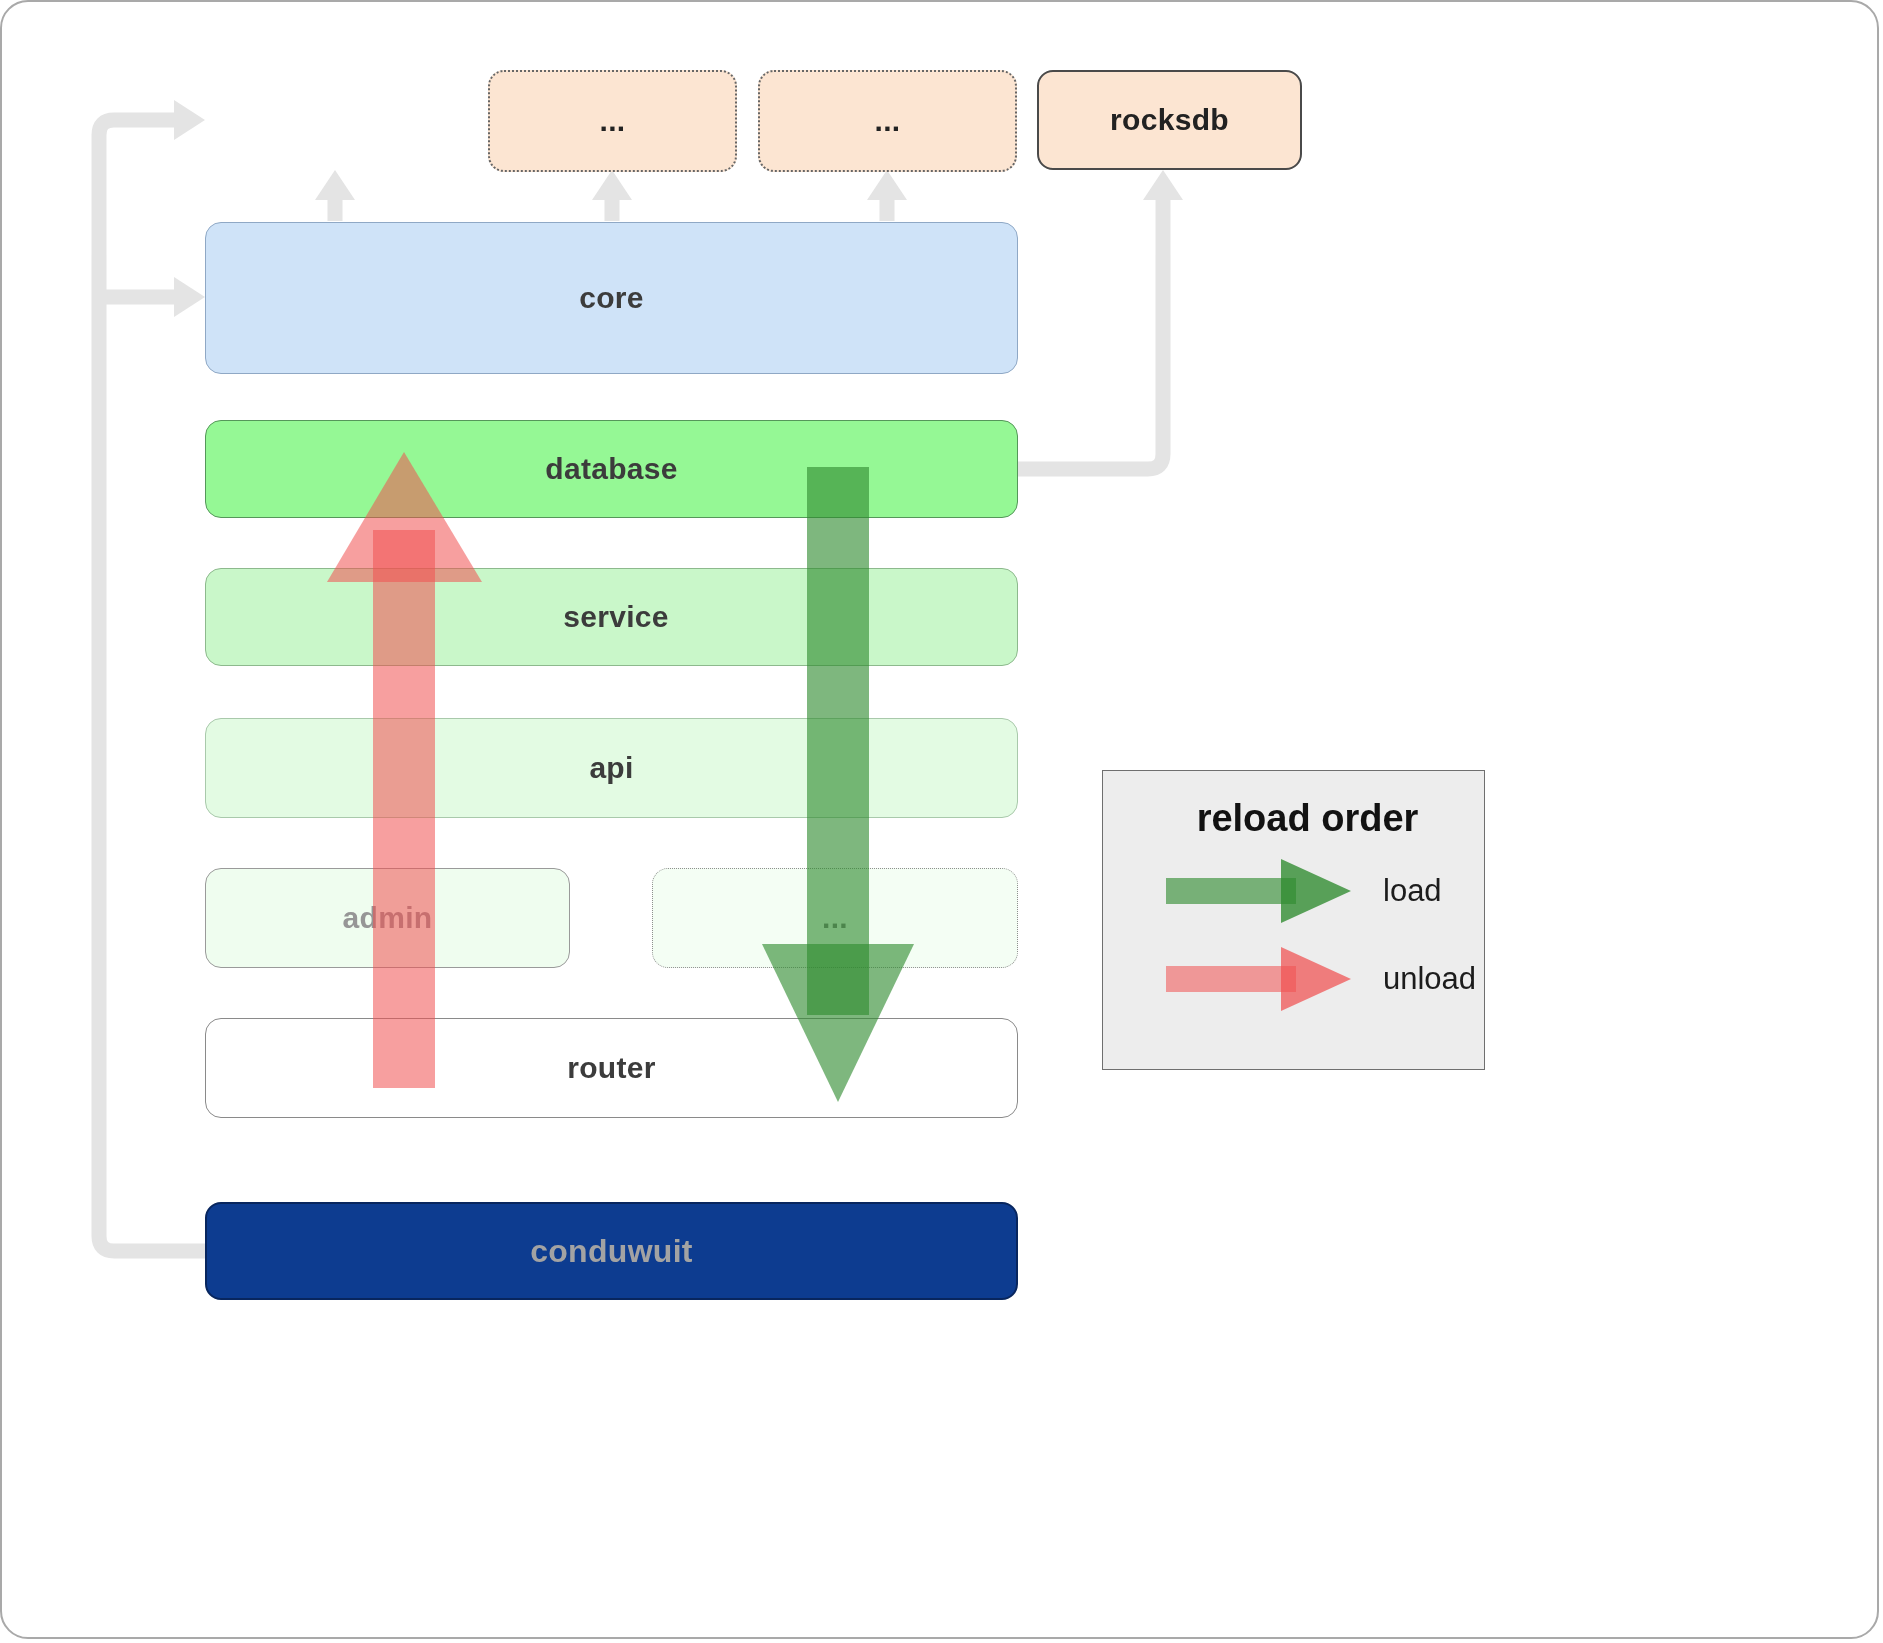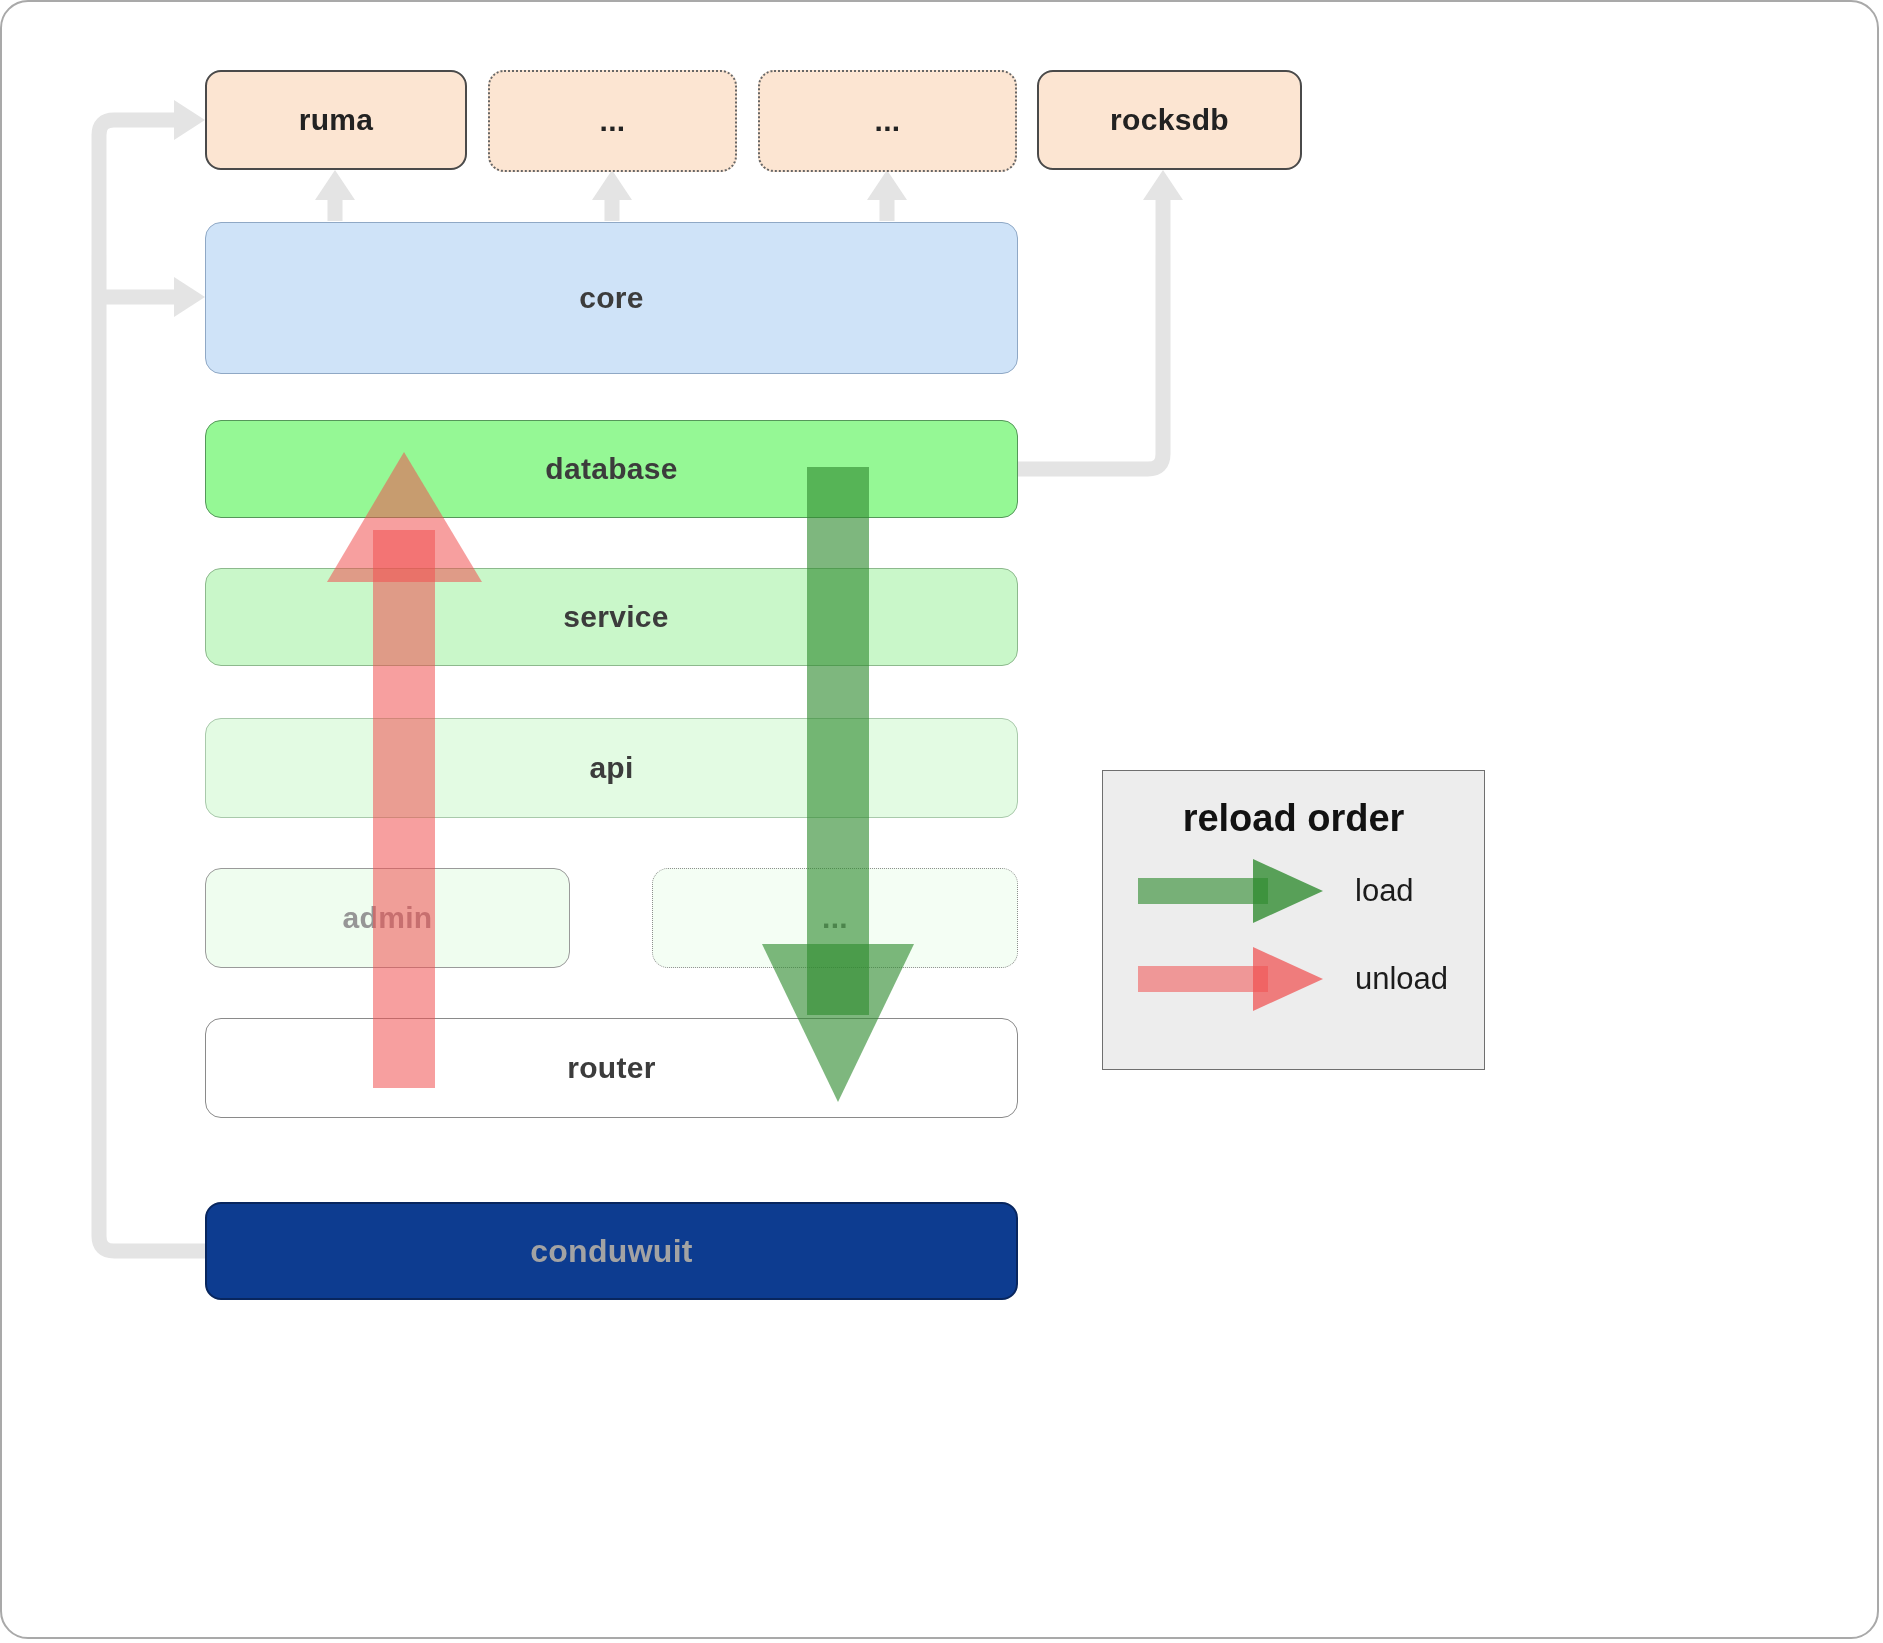--- a/index.html
+++ b/index.html
@@ -19,21 +19,21 @@
   .core{background:#cfe3f8;border:1.5px solid #8fa8c5;}
   .database{background:#95f895;border:1.5px solid #55975a;}
   .service{background:#c9f7c9;border:1.5px solid #8db98d;}
   .api{background:#e3fbe3;border:1.5px solid #a9c9ab;}
   .admin{background:#effdef;border:1.5px solid #9a9a9a;color:#969696;}
   .admindots{background:#f4fef4;border:1.5px dotted #8f8f8f;color:#7c7c7c;}
   .router{background:#ffffff;border:1.5px solid #8a8a8a;}
   .conduwuit{background:#0d3c90;border:2.5px solid #08265e;color:#a3a3a3;font-weight:700;font-size:32px;}
   .legend{
     position:absolute;left:1100px;top:768px;width:383px;height:300px;
-    background:#ededed;border:1.5px solid #6f6f6f;box-sizing:border-box;
+    background:#ededed;border:1.5px solid #6f6f6f;box-sizing:border-box;padding-left:28px;
   }
   .legend-title{
     text-align:center;margin-top:26px;font-size:38px;font-weight:600;color:#121212;
   }
   .legend-row{display:flex;align-items:center;margin:14px 0 0 30px;height:74px;}
   .legend-row .lab{font-size:31px;color:#1c1c1c;margin-left:22px;font-weight:500;}
 </style>
 </head>
 <body>
 
@@ -55,23 +55,20 @@
     <g fill="#e4e4e4">
       <polygon points="203,118 172,98 172,138"></polygon>
       <polygon points="203,295 172,275 172,315"></polygon>
       <polygon points="1161,168 1141,198 1181,198"></polygon>
       <polygon points="333,168 313,198 353,198"></polygon>
       <polygon points="610,168 590,198 630,198"></polygon>
       <polygon points="885,168 865,198 905,198"></polygon>
     </g>
   </svg>
 
-  <div class="box peach" style="left:203px;top:68px;width:262px;height:100px;">
-    <span>ruma</span>
-  </div>
   <div class="box peach dotted" style="left:486px;top:68px;width:249px;height:102px;">
     <span>...</span>
   </div>
   <div class="box peach dotted" style="left:756px;top:68px;width:259px;height:102px;">
     <span>...</span>
   </div>
   <div class="box peach" style="left:1035px;top:68px;width:265px;height:100px;">
     <span>rocksdb</span>
   </div>
 

